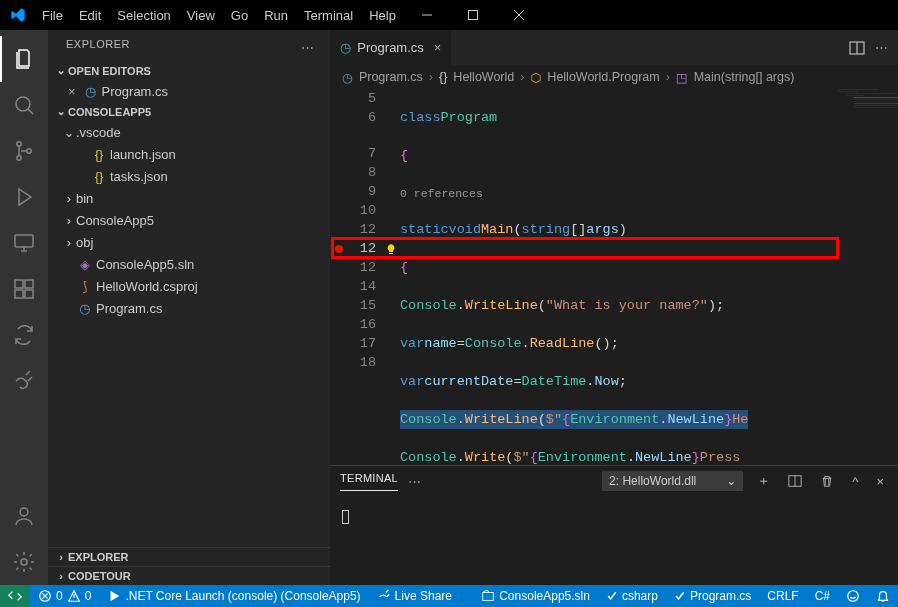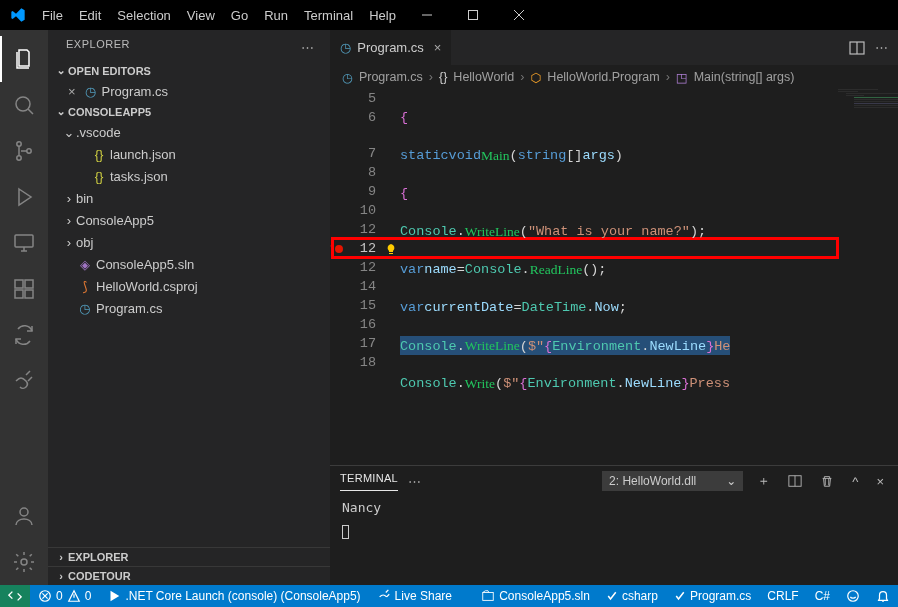--- a/index.html
+++ b/index.html
@@ -60,21 +60,21 @@
 .code-content { position: absolute; left: 70px; right: 0; top: 0; white-space: pre; }
 
 .code-line { height: 19px; display: flex; }
 .bp { width: 18px; display: inline-flex; align-items: center; justify-content: center; }
 .ln { width: 34px; text-align: right; color: #858585; padding-right: 6px; }
 .bulb { width: 18px; display: inline-flex; align-items: center; justify-content: center; }
 .codelens { color: #999999; font-size: 11.5px; }
 
 .tk-kw { color: #569cd6; }
 .tk-type { color: #4ec9b0; }
-.tk-method { color: #22c55e; font-family: Liberation Serif, serif; }
+.tk-method { color: #fdba74; }
 .tk-str { color: #ce9178; }
 .tk-var { color: #9cdcfe; }
 .tk-punc { color: #d4d4d4; }
 .tk-brace { color: #da70d6; }
 .tk-param { color: #9cdcfe; }
 
 .selected-text { background: #264f78; }
 .red-rect { position: absolute; border: 3px solid #ff0000; pointer-events: none; }
 .arrow { position: absolute; pointer-events: none; }
 
@@ -412,21 +412,23 @@
             <span class="bulb"></span>
           </div>
       <div class="code-line">
             <span class="bp"></span>
             <span class="ln">18</span>
             <span class="bulb"></span>
           </div>
     </div>
 
     <div class="code-content">
+<div class="code-line">    <span class="tk-kw">class</span> <span class="tk-type">Program</span></div>
 <div class="code-line">    <span class="tk-brace">{</span></div>
+<div class="code-line codelens" style="height:17px">        <span>0 references</span></div>
 <div class="code-line">        <span class="tk-kw">static</span> <span class="tk-kw">void</span> <span class="tk-method">Main</span><span class="tk-punc">(</span><span class="tk-kw">string</span><span class="tk-punc">[]</span> <span class="tk-param">args</span><span class="tk-punc">)</span></div>
 <div class="code-line">        <span class="tk-brace">{</span></div>
 <div class="code-line">            <span class="tk-type">Console</span><span class="tk-punc">.</span><span class="tk-method">WriteLine</span><span class="tk-punc">(</span><span class="tk-str">"What is your name?"</span><span class="tk-punc">);</span></div>
 <div class="code-line">            <span class="tk-kw">var</span> <span class="tk-var">name</span> <span class="tk-punc">=</span> <span class="tk-type">Console</span><span class="tk-punc">.</span><span class="tk-method">ReadLine</span><span class="tk-punc">();</span></div>
 <div class="code-line">            <span class="tk-kw">var</span> <span class="tk-var">currentDate</span> <span class="tk-punc">=</span> <span class="tk-type">DateTime</span><span class="tk-punc">.</span><span class="tk-var">Now</span><span class="tk-punc">;</span></div>
 <div class="code-line">            <span class="selected-text"><span class="tk-type">Console</span><span class="tk-punc">.</span><span class="tk-method">WriteLine</span><span class="tk-punc">(</span><span class="tk-str">$"</span><span class="tk-brace">{</span><span class="tk-type">Environment</span><span class="tk-punc">.</span><span class="tk-var">NewLine</span><span class="tk-brace">}</span><span class="tk-str">He</span></span></div>
 <div class="code-line">            <span class="tk-type">Console</span><span class="tk-punc">.</span><span class="tk-method">Write</span><span class="tk-punc">(</span><span class="tk-str">$"</span><span class="tk-brace">{</span><span class="tk-type">Environment</span><span class="tk-punc">.</span><span class="tk-var">NewLine</span><span class="tk-brace">}</span><span class="tk-str">Press</span></div>
 
 
 
@@ -452,21 +454,20 @@
           </span>
       <span class="pbtn">
             <svg width="14" height="14" viewBox="0 0 16 16" fill="none" stroke="currentColor">
               <path d="M3 5h10M5 5V3h6v2M6 5v8M10 5v8M4 5l1 9h6l1-9"></path>
             </svg>
           </span>
       <span class="pbtn">^</span>
       <span class="pbtn">×</span>
     </div>
     <div class="term-body">
-      <div>Nancy</div>
       <div style="height:8px"></div>
       <div> <span class="term-cursor"></span></div>
     </div>
   </div>
 </div>
 
 </div>
 
 <div class="statusbar">
   <div class="sb-item remote">

